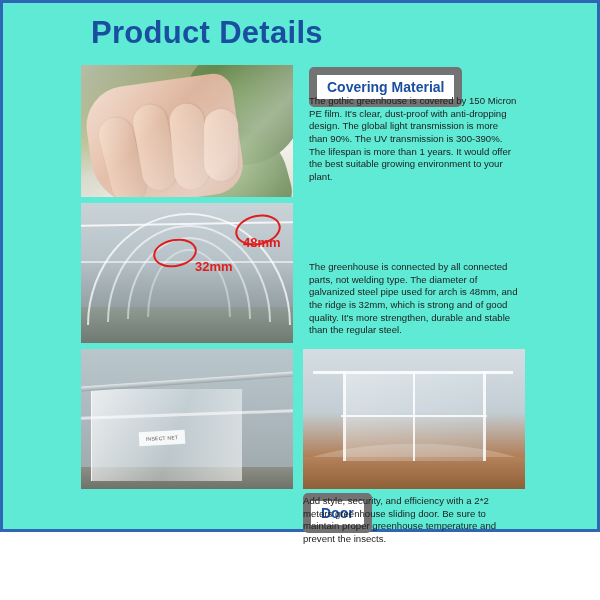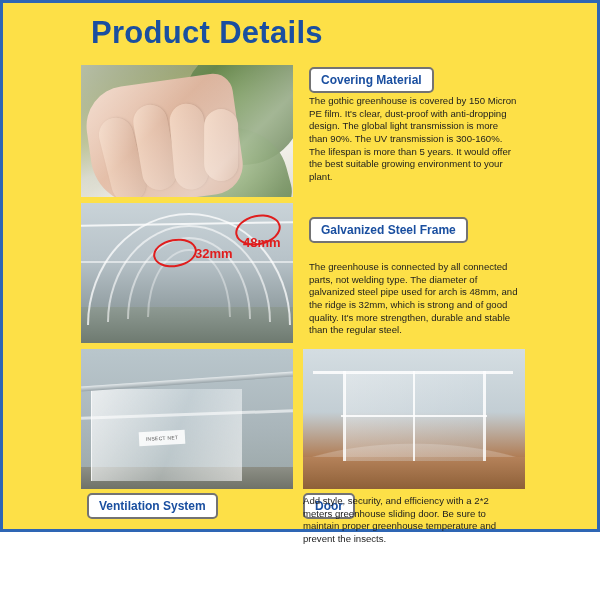--- a/index.html
+++ b/index.html
@@ -12,21 +12,21 @@
     background: #ffffff;
     font-family: "Liberation Sans", sans-serif;
     overflow: hidden;
   }
   .page {
     position: relative;
     width: 600px;
     height: 532px;
     box-sizing: border-box;
     border: 3px solid #2e66b4;
-    background: #fde047;
+    background: #5eead4;
   }
   .page-title {
     position: absolute;
     left: 88px;
     top: 12px;
     font-size: 31px;
     font-weight: bold;
     color: #1a4fa0;
     letter-spacing: 0.3px;
   }
@@ -107,21 +107,21 @@
   }
   .marker-label {
     position: absolute;
     color: #e01d1d;
     font-size: 13px;
     font-weight: bold;
   }
   #mk-48 { left: 232px; top: 212px; width: 42px; height: 26px; transform: rotate(-12deg); }
   #lb-48 { left: 240px; top: 232px; }
   #mk-32 { left: 150px; top: 236px; width: 40px; height: 24px; transform: rotate(-10deg); }
-  #lb-32 { left: 192px; top: 243px; }
+  #lb-32 { left: 192px; top: 256px; }
   
   #photo-vent {
     left: 78px; top: 346px; width: 212px; height: 140px;
     background: linear-gradient(180deg,#b9c6cc 0%, #aab6bb 55%, #9aa6a6 100%);
   }
   #photo-vent .pipe {
     position: absolute; left: 0; top: 30px; width: 212px; height: 5px;
     background: linear-gradient(180deg,#e6ebed,#9aa5aa);
     transform: rotate(-4deg);
   }
@@ -166,26 +166,26 @@
     background: linear-gradient(180deg,#b5825a 0%, #8e6038 100%);
   }
   #photo-door .arcs {
     position: absolute; left: 0; top: 0; width: 100%; height: 100%;
     background:
       radial-gradient(120% 70% at 50% 110%, rgba(255,255,255,.22) 0 60%, transparent 61%);
   }
   
   .callout {
     position: absolute;
-    border: 2px solid #737373;
+    border: 8px solid #737373;
     border-radius: 5px;
     background: #ffffff;
     color: #1a4fa0;
     font-weight: bold;
-    font-size: 12px;
+    font-size: 14px;
     padding: 4px 10px 4px 10px;
     white-space: nowrap;
   }
   .callout::before {
     content: "";
     position: absolute;
     left: 6px; top: 50%;
     width: 6px; height: 6px;
     margin-top: -3px;
     background: #2e66b4;
@@ -253,23 +253,21 @@
     <div class="soil"></div>
     <div class="panel"></div>
     <div class="frame-line top-bar"></div>
     <div class="frame-line mid-bar"></div>
     <div class="frame-line post-l"></div>
     <div class="frame-line post-c"></div>
     <div class="frame-line post-r"></div>
   </div>
 
   <div class="callout" id="cal-cover">Covering Material</div>
-  <div class="body-text" id="txt-cover">The gothic greenhouse is covered by 150 Micron PE film. It's clear, dust-proof with anti-dropping design. The global light transmission is more than 90%. The UV transmission is 300-160%. The lifespan is more than 5 years. It would offer the best suitable growing environment to your plant.</div>
-
-  <div class="callout" id="cal-frame">Galvanized Steel Frame</div>
+  <div class="body-text" id="txt-cover">The gothic greenhouse is covered by 150 Micron PE film. It's clear, dust-proof with anti-dropping design. The global light transmission is more than 90%. The UV transmission is 300-390%. The lifespan is more than 1 years. It would offer the best suitable growing environment to your plant.</div>
+
   <div class="body-text" id="txt-frame">The greenhouse is connected by all connected parts, not welding type. The diameter of  galvanized steel pipe used for arch is 48mm, and the ridge is 32mm, which is strong and of good quality. It's more strengthen, durable and stable than the regular steel.</div>
 
-  <div class="callout" id="cal-vent">Ventilation System</div>
 
   <div class="callout" id="cal-door">Door</div>
   <div class="body-text" id="txt-door">Add style, security, and efficiency with a 2*2 meters greenhouse sliding door. Be sure to maintain proper greenhouse temperature and prevent the insects.</div>
 
 </div>
 
 </body></html>

